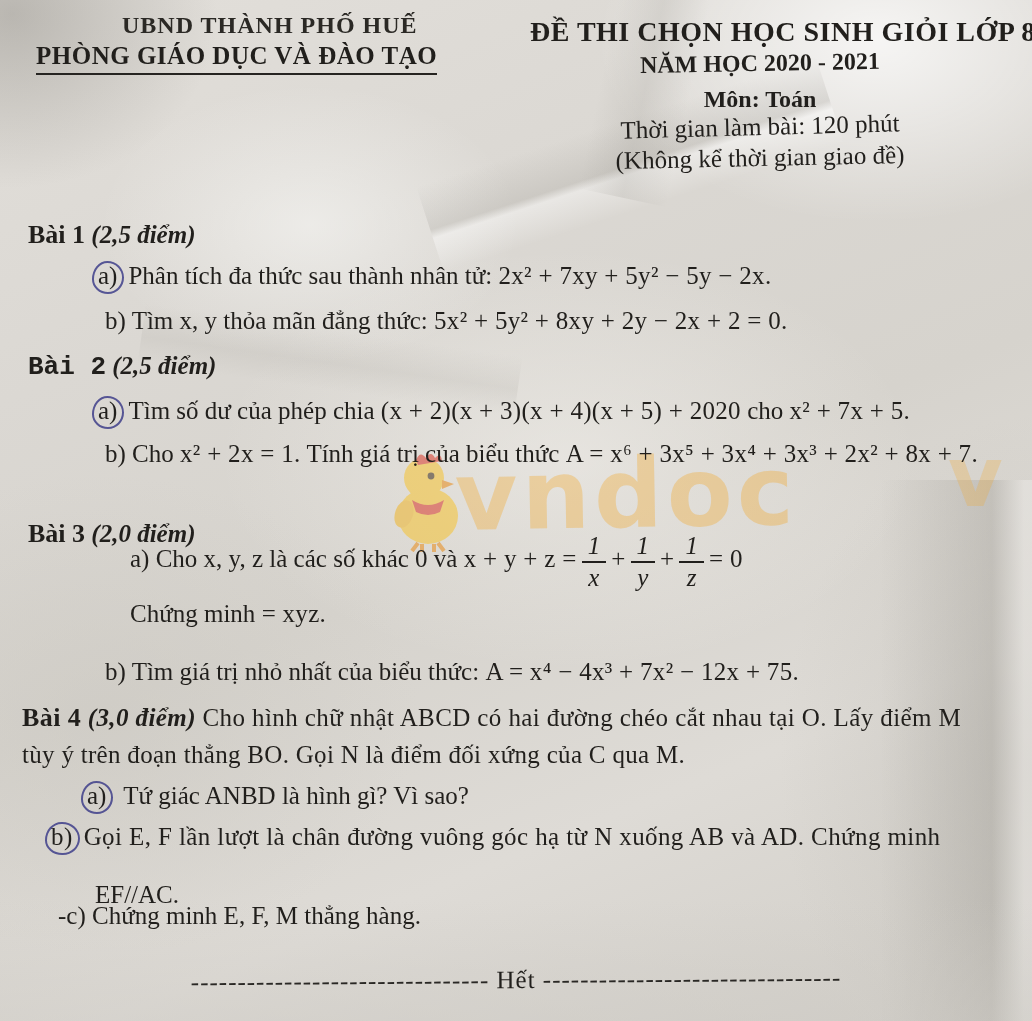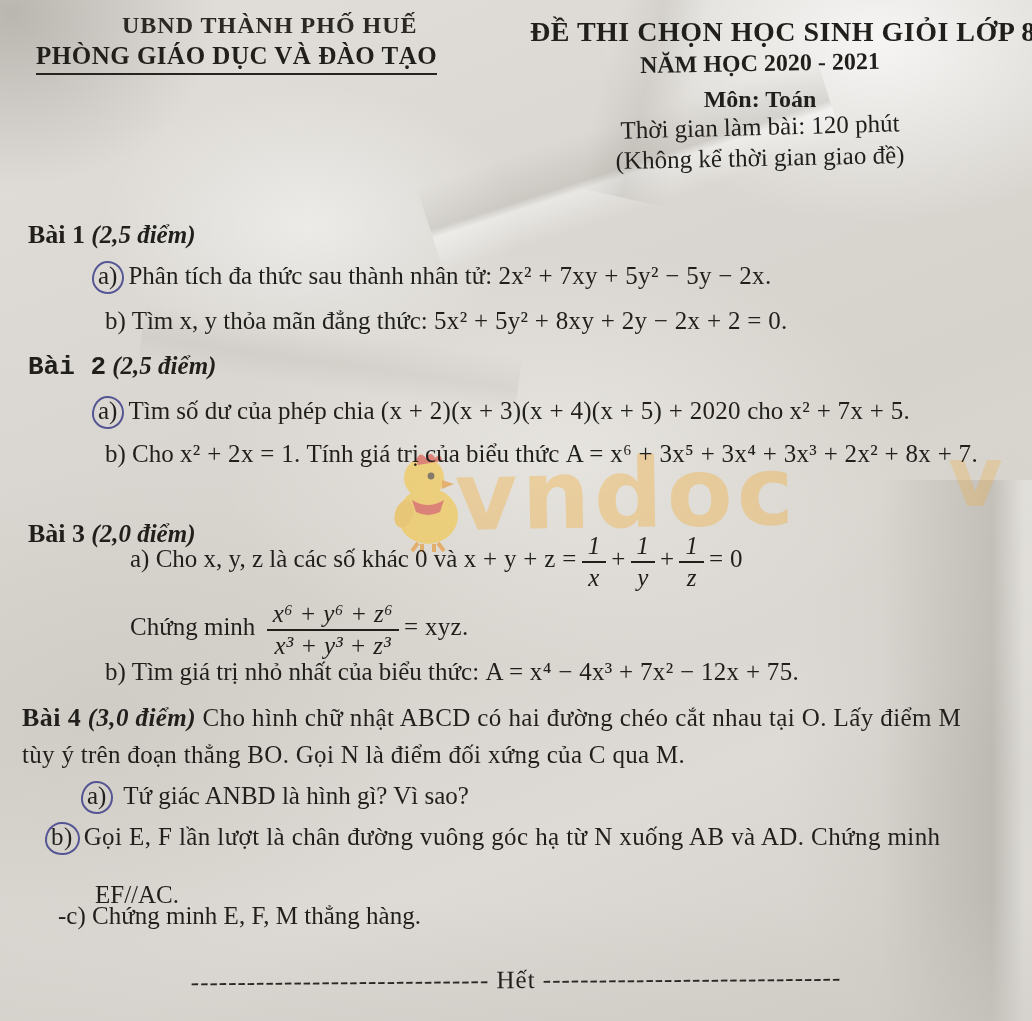--- a/index.html
+++ b/index.html
@@ -133,21 +133,21 @@
   <span class="bold" style="font-size:26px;">Bài 3</span>
   <span class="bi">(2,0 điểm)</span>
 </div>
 <div class="line" style="left:130px; top:532px;">
   <span>a)</span>
   <span>Cho x, y, z là các số khác 0 và</span>
   <span class="m">x + y + z =</span><span class="frac"><span class="num">1</span><span class="den">x</span></span><span class="m">+</span><span class="frac"><span class="num">1</span><span class="den">y</span></span><span class="m">+</span><span class="frac"><span class="num">1</span><span class="den">z</span></span><span class="m">= 0</span>
 </div>
 <div class="line" style="left:130px; top:600px;">
   <span>Chứng minh</span>
-  <span class="frac"><span class="num m">x⁶ + y⁶ + z⁶</span><span class="den m">x³ + y³ + z³</span></span><span class="m">= xyz.</span>
+  <span class="m">= xyz.</span>
 </div>
 <div class="line" style="left:105px; top:658px;">
   <span>b)</span>
   <span>Tìm giá trị nhỏ nhất của biểu thức:</span>
   <span class="m">A = x⁴ − 4x³ + 7x² − 12x + 75.</span>
 </div>
 
 <div class="line" style="left:22px; top:703px; letter-spacing:.4px;">
   <span class="bold" style="font-size:26px;">Bài 4</span>
   <span class="bi">(3,0 điểm)</span>

